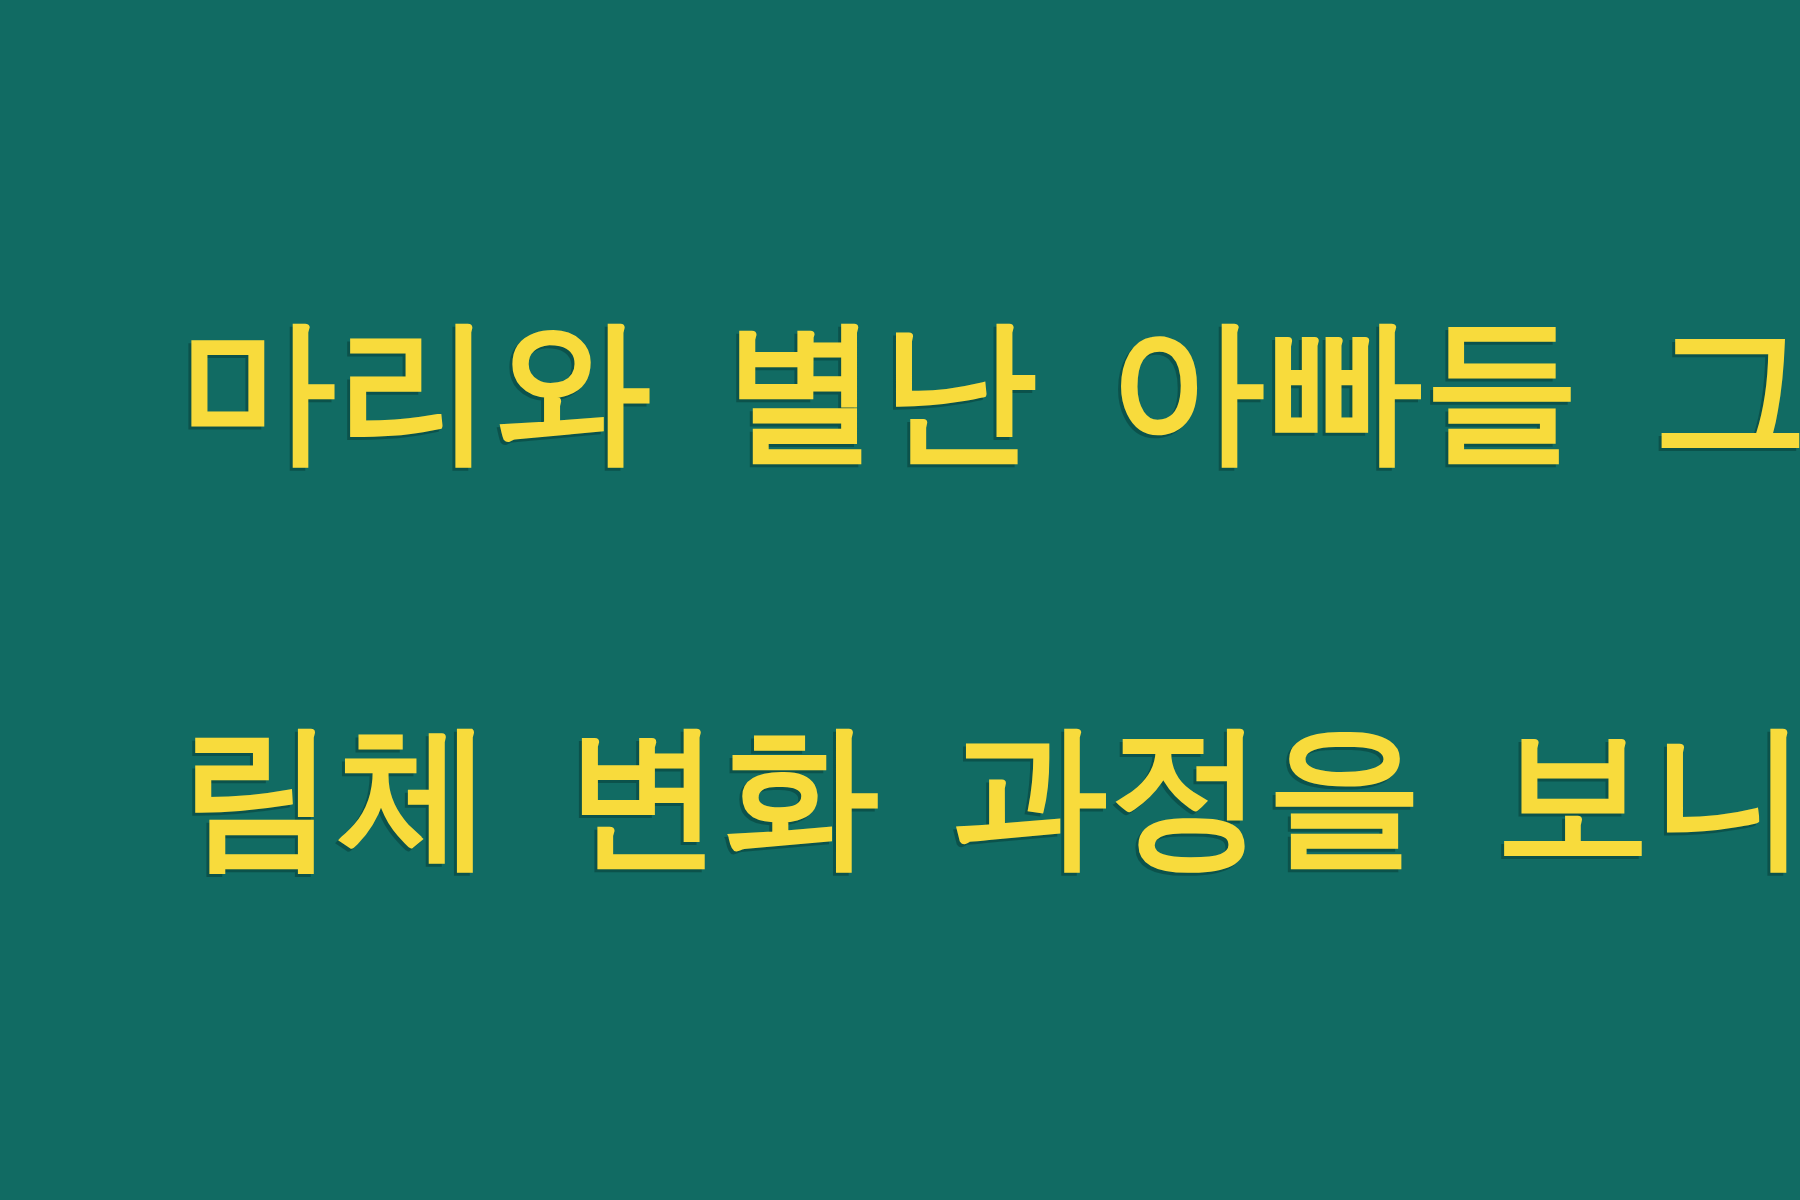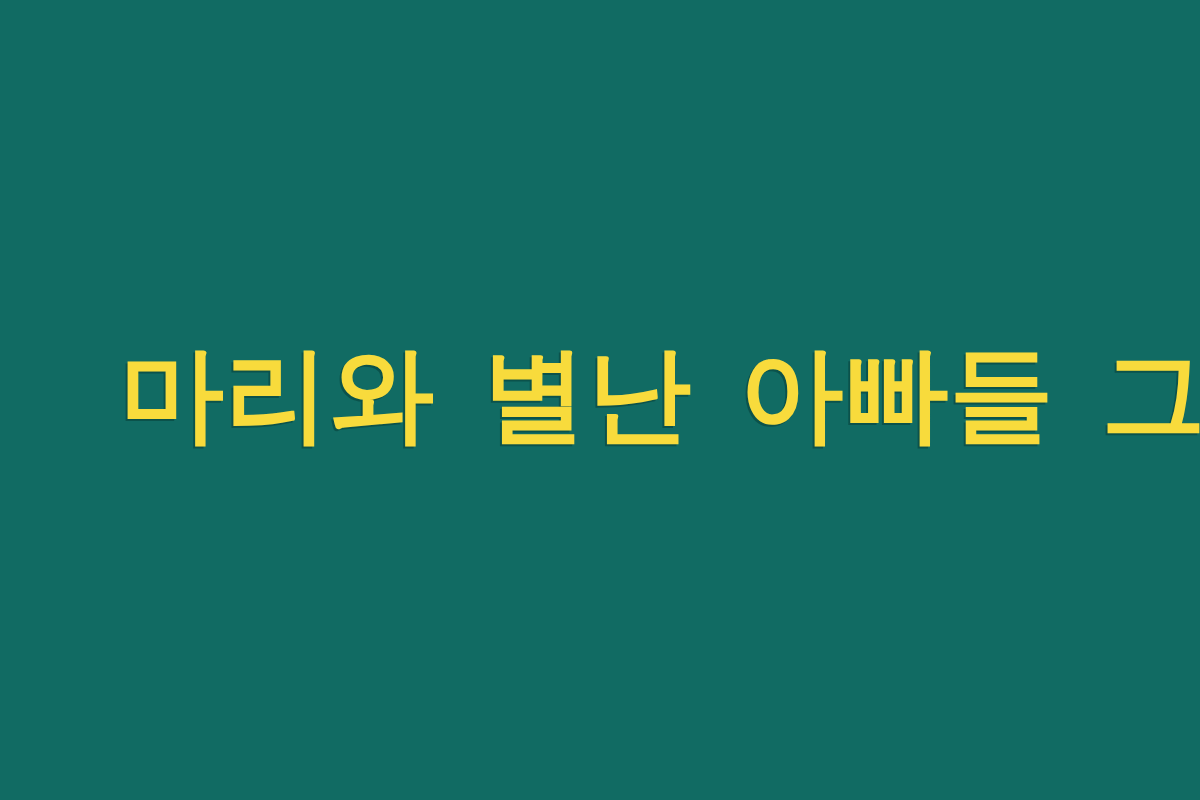--- a/index.html
+++ b/index.html
@@ -51,15 +51,16 @@
     white-space: nowrap;
   }
 </style>
 </head>
 <body>
 
 <div id="title-card" style="background-color: rgb(17, 107, 99);">
 
   <div id="headline" style="color: rgb(248, 219, 60); text-shadow: rgba(8, 62, 56, 0.55) -2px 2px 0px;">
     <span class="headline-line">마리와 별난 아빠들 그</span>
+    <span class="headline-line">림체 변화 과정을 보니</span>
   </div>
 
 </div>
 
 </body></html>

